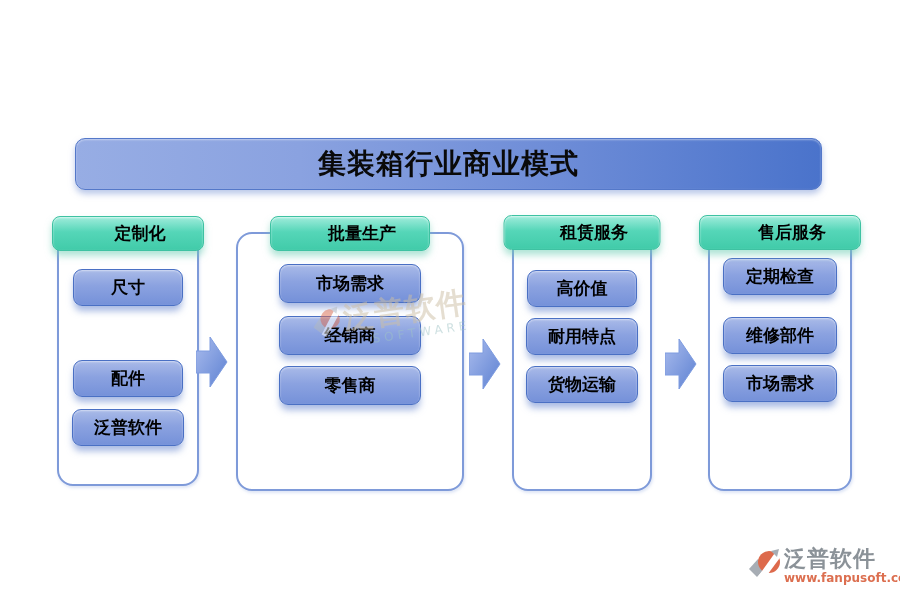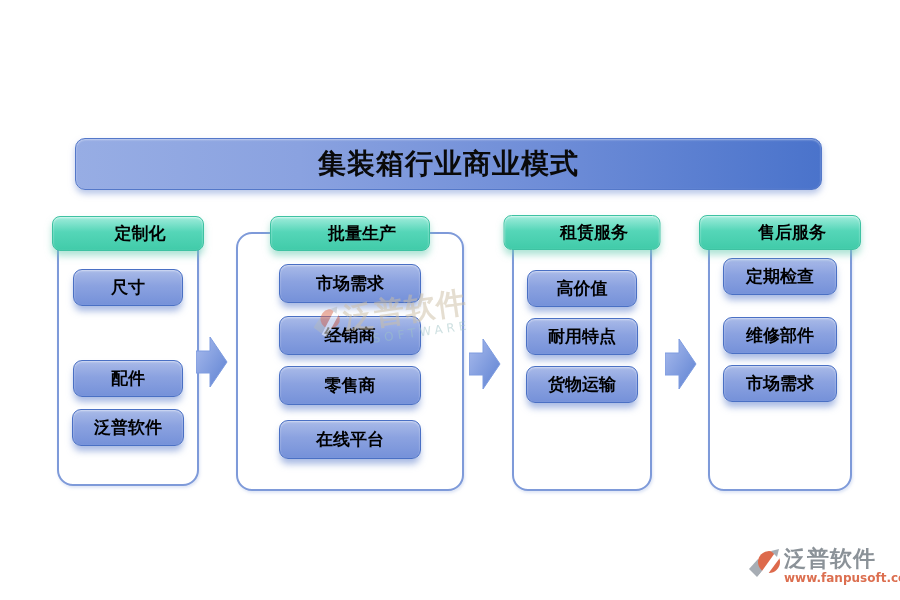--- a/index.html
+++ b/index.html
@@ -100,21 +100,20 @@
       </linearGradient>
     </defs>
     <polygon points="0,17 14,17 14,3 31,28 14,53 14,39 0,39" fill="url(#ag1)" stroke="#7e9ce0" stroke-width="1"></polygon>
   </svg>
 
   <div class="col" style="left:236px;top:232px;width:224px;height:255px;">
     <div class="col-header" style="top:-18px;width:134px;">批量生产</div>
     <div class="item" style="top:30px;width:140px;height:37px;">市场需求</div>
     <div class="item" style="top:82px;width:140px;height:37px;">经销商</div>
     <div class="item" style="top:132px;width:140px;height:37px;">零售商</div>
-    <div class="item" style="top:186px;width:140px;height:37px;">在线平台</div>
   </div>
 
   <svg class="arrow" style="left:469px;top:336px;" viewBox="0 0 32 56">
     <defs>
       <linearGradient id="ag2" x1="0" y1="0" x2="1" y2="1">
         <stop offset="0" stop-color="#aabced"></stop>
           <stop offset="1" stop-color="#5d81d2"></stop>
       </linearGradient>
     </defs>
     <polygon points="0,17 14,17 14,3 31,28 14,53 14,39 0,39" fill="url(#ag2)" stroke="#7e9ce0" stroke-width="1"></polygon>

